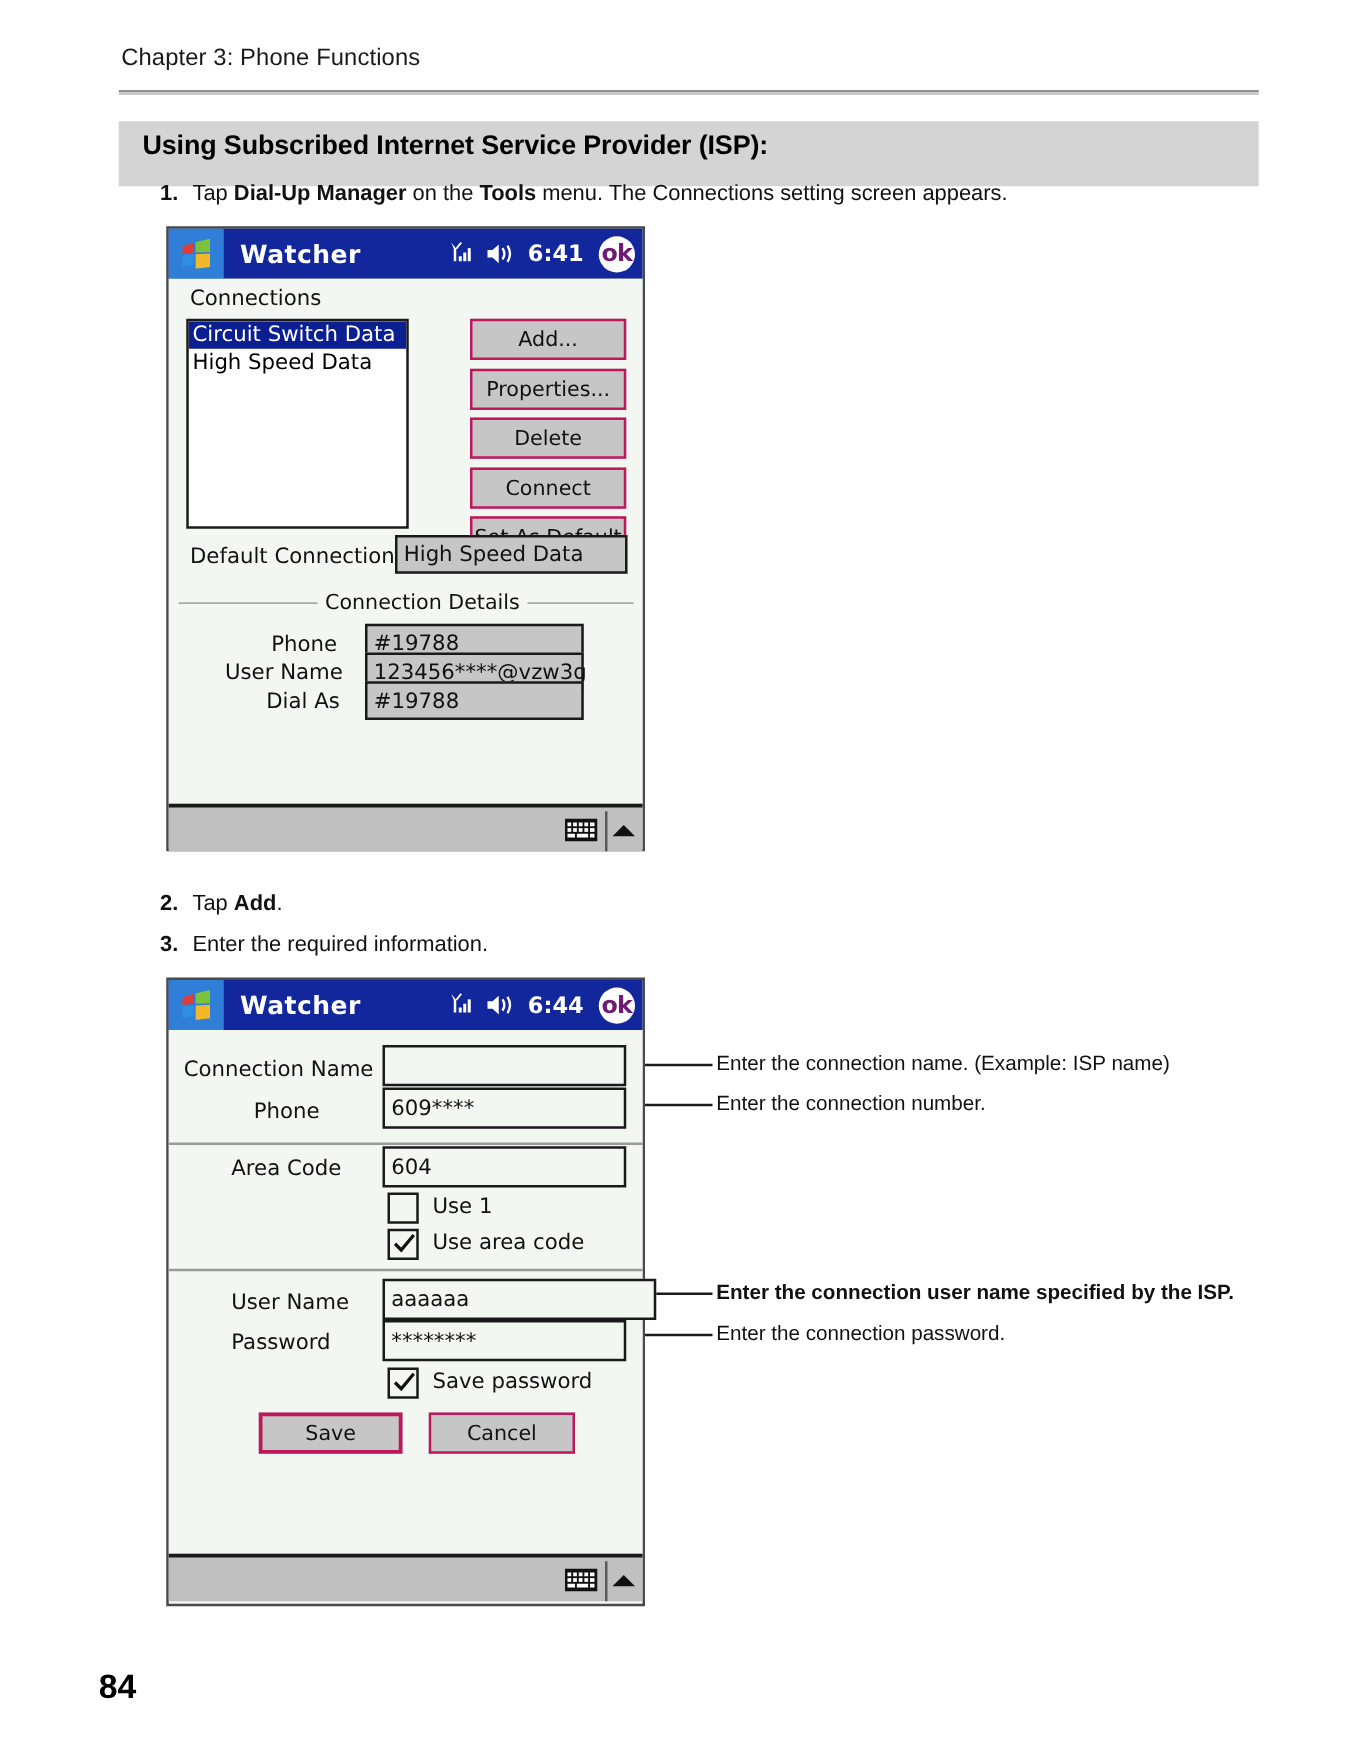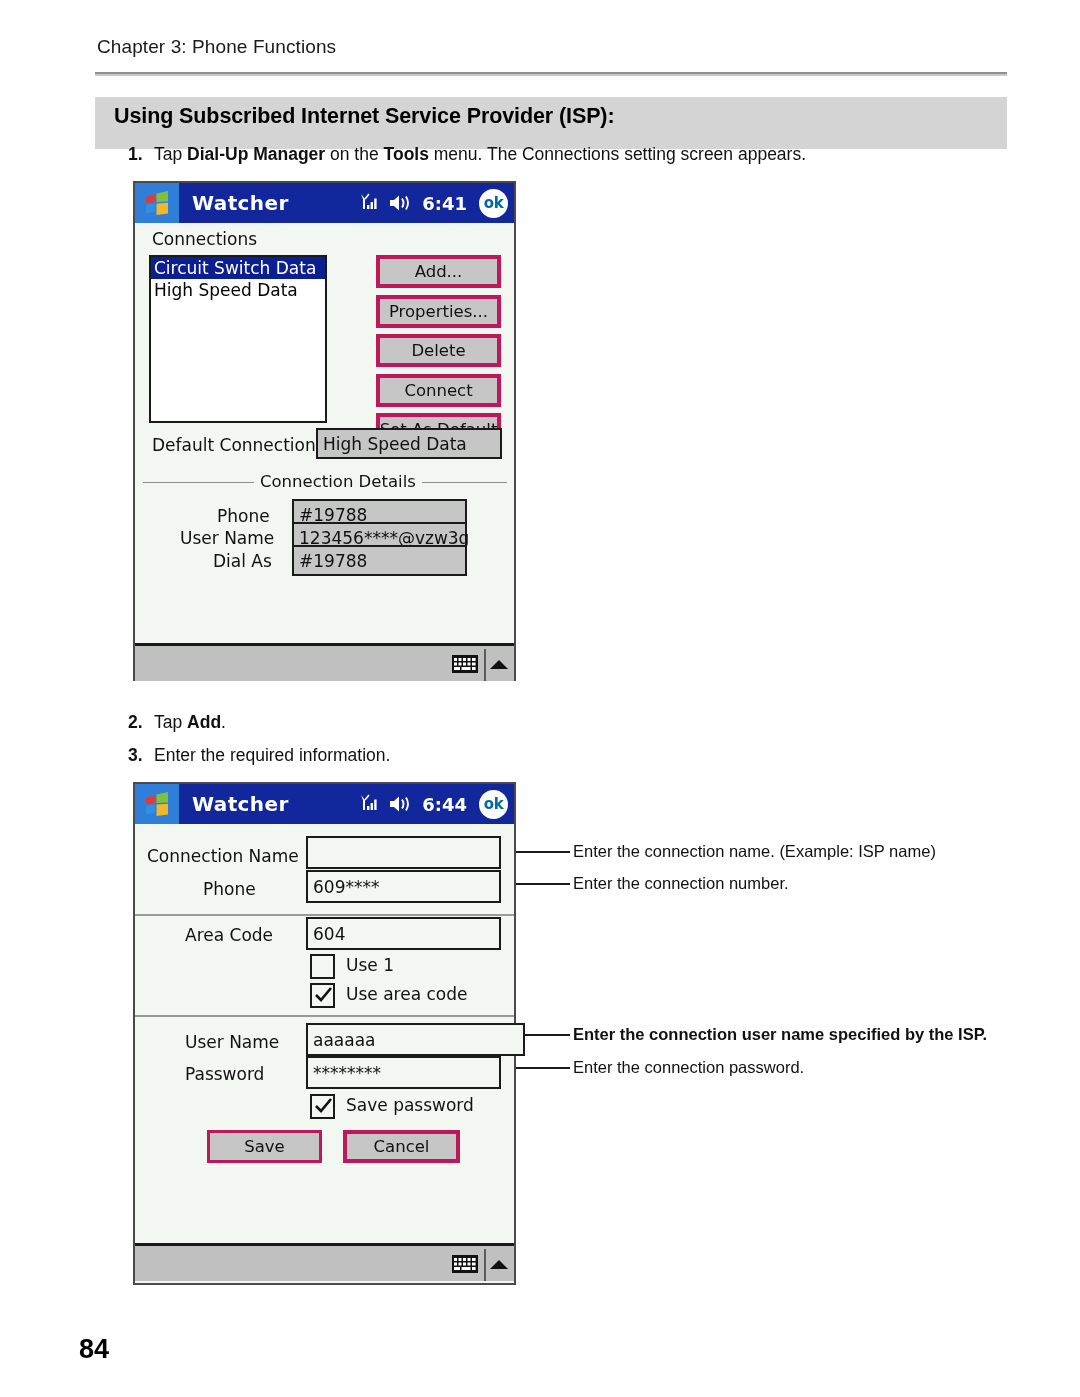--- a/index.html
+++ b/index.html
@@ -89,21 +89,21 @@
     letter-spacing:.4px; font-family:"DejaVu Sans", sans-serif;
   }
   .tb-right {
     position:absolute; right:6px; top:0; height:40px;
     display:flex; align-items:center; gap:9px;
   }
   .signal-icon, .speaker-icon { display:block; }
   .clock { color:#fff; font-size:18px; font-weight:bold; letter-spacing:0; }
   .ok-btn {
     width:29px; height:29px; border-radius:50%; background:#fff;
-    color:#0369a1; font-size:15px; font-weight:bold;
+    color:#701a75; font-size:19px; font-weight:bold;
     display:flex; align-items:center; justify-content:center;
     margin-left:3px; font-family:"DejaVu Sans", sans-serif;
     letter-spacing:-.5px;
   }
 
   
   .client { position:relative; background:#f2f7f2; }
   .c1 { height:420px; }
   .c2 { height:419px; }
 
@@ -116,21 +116,21 @@
     position:absolute; border:2px solid #1a1a1a; background:#fff;
     overflow:hidden;
   }
   .list-item {
     font-size:17px; padding:1px 3px; white-space:nowrap;
     font-family:"DejaVu Sans", sans-serif;
   }
   .list-item.sel { background:#0b1f91; color:#fff; }
 
   .btn {
-    position:absolute; border:4px solid #be185d; background:#c6c6c6;
+    position:absolute; border:2px solid #be185d; background:#c6c6c6;
     font-size:16.5px; display:flex; align-items:center; justify-content:center;
     font-family:"DejaVu Sans", sans-serif; white-space:nowrap; color:#111;
   }
   .btn.thick { border-width:3px; }
 
   .combo {
     position:absolute; border:2px solid #1a1a1a; background:#c6c6c6;
     font-size:17px; display:flex; align-items:center; padding-left:5px;
     font-family:"DejaVu Sans", sans-serif; color:#111;
   }

